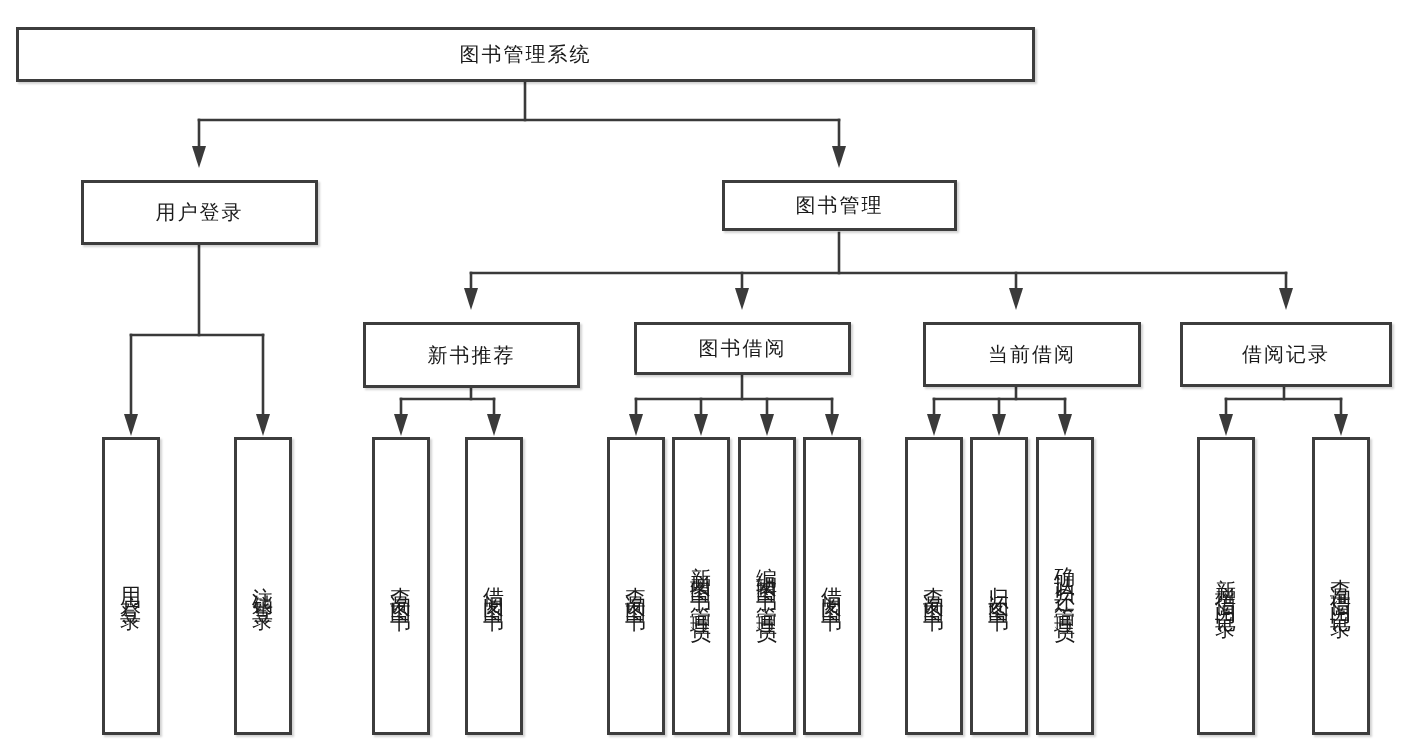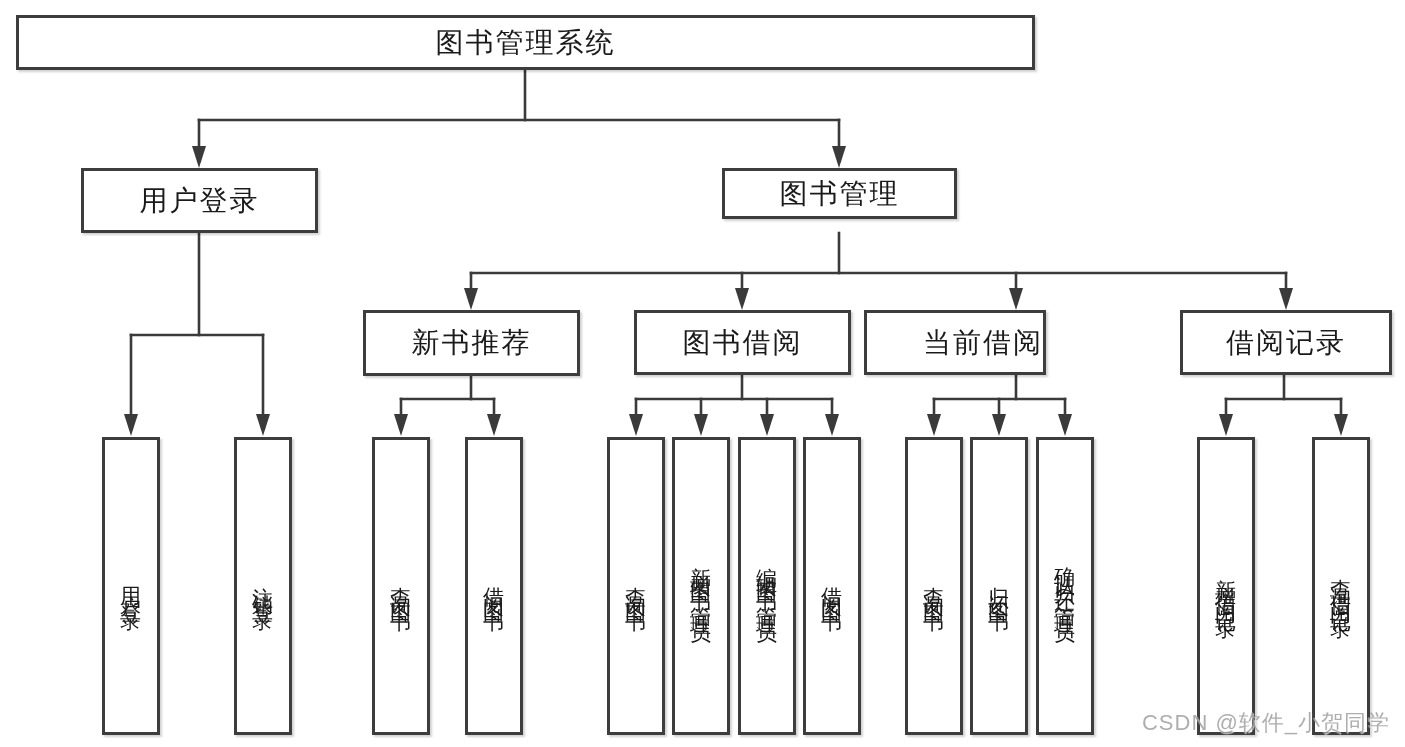--- a/index.html
+++ b/index.html
@@ -25,24 +25,25 @@
   }
   .hbox {
     position: absolute;
     box-sizing: border-box;
     background: #ffffff;
     border: 3px solid #3d3d3d;
     box-shadow: 2px 2px 2px rgba(0,0,0,0.18);
     display: flex;
     align-items: center;
     justify-content: center;
-    font-size: 28px;
+    font-size: 20px;
     letter-spacing: 2px;
     color: #1a1a1a;
     z-index: 2;
+    margin-top: 12px;
   }
   .vbox {
     position: absolute;
     box-sizing: border-box;
     top: 437px;
     width: 58px;
     height: 298px;
     background: #ffffff;
     border: 3px solid #3d3d3d;
     box-shadow: 2px 2px 2px rgba(0,0,0,0.18);
@@ -153,24 +154,24 @@
   <div class="hbox" style="left:81px; top:168px; width:237px; height:65px;">
     <span>用户登录</span>
   </div>
   <div class="hbox" style="left:722px; top:168px; width:235px; height:51px;">
     <span>图书管理</span>
   </div>
 
   <div class="hbox" style="left:363px; top:310px; width:217px; height:66px;">
     <span>新书推荐</span>
   </div>
-  <div class="hbox" style="left:634px; top:310px; width:217px; height:65px;align-items:center;">
+  <div class="hbox" style="left:634px; top:310px; width:217px; height:53px;align-items:center;">
     <span>图书借阅</span>
   </div>
-  <div class="hbox" style="left:864px; top:310px; width:182px; height:65px;justify-content:flex-end;">
+  <div class="hbox" style="left:923px; top:310px; width:218px; height:65px;">
     <span>当前借阅</span>
   </div>
   <div class="hbox" style="left:1180px; top:310px; width:212px; height:65px;">
     <span>借阅记录</span>
   </div>
 
   <div class="vbox" style="left:102px;">
     <span>用户登录</span>
   </div>
   <div class="vbox" style="left:234px;">
@@ -207,15 +208,14 @@
     <span>确认归还（管理员）</span>
   </div>
 
   <div class="vbox" style="left:1197px;">
     <span>新增借阅记录</span>
   </div>
   <div class="vbox" style="left:1312px;">
     <span>查询借阅记录</span>
   </div>
 
-  <div id="watermark">CSDN @软件_小贺同学</div>
 
 </div>
 
 </body></html>

